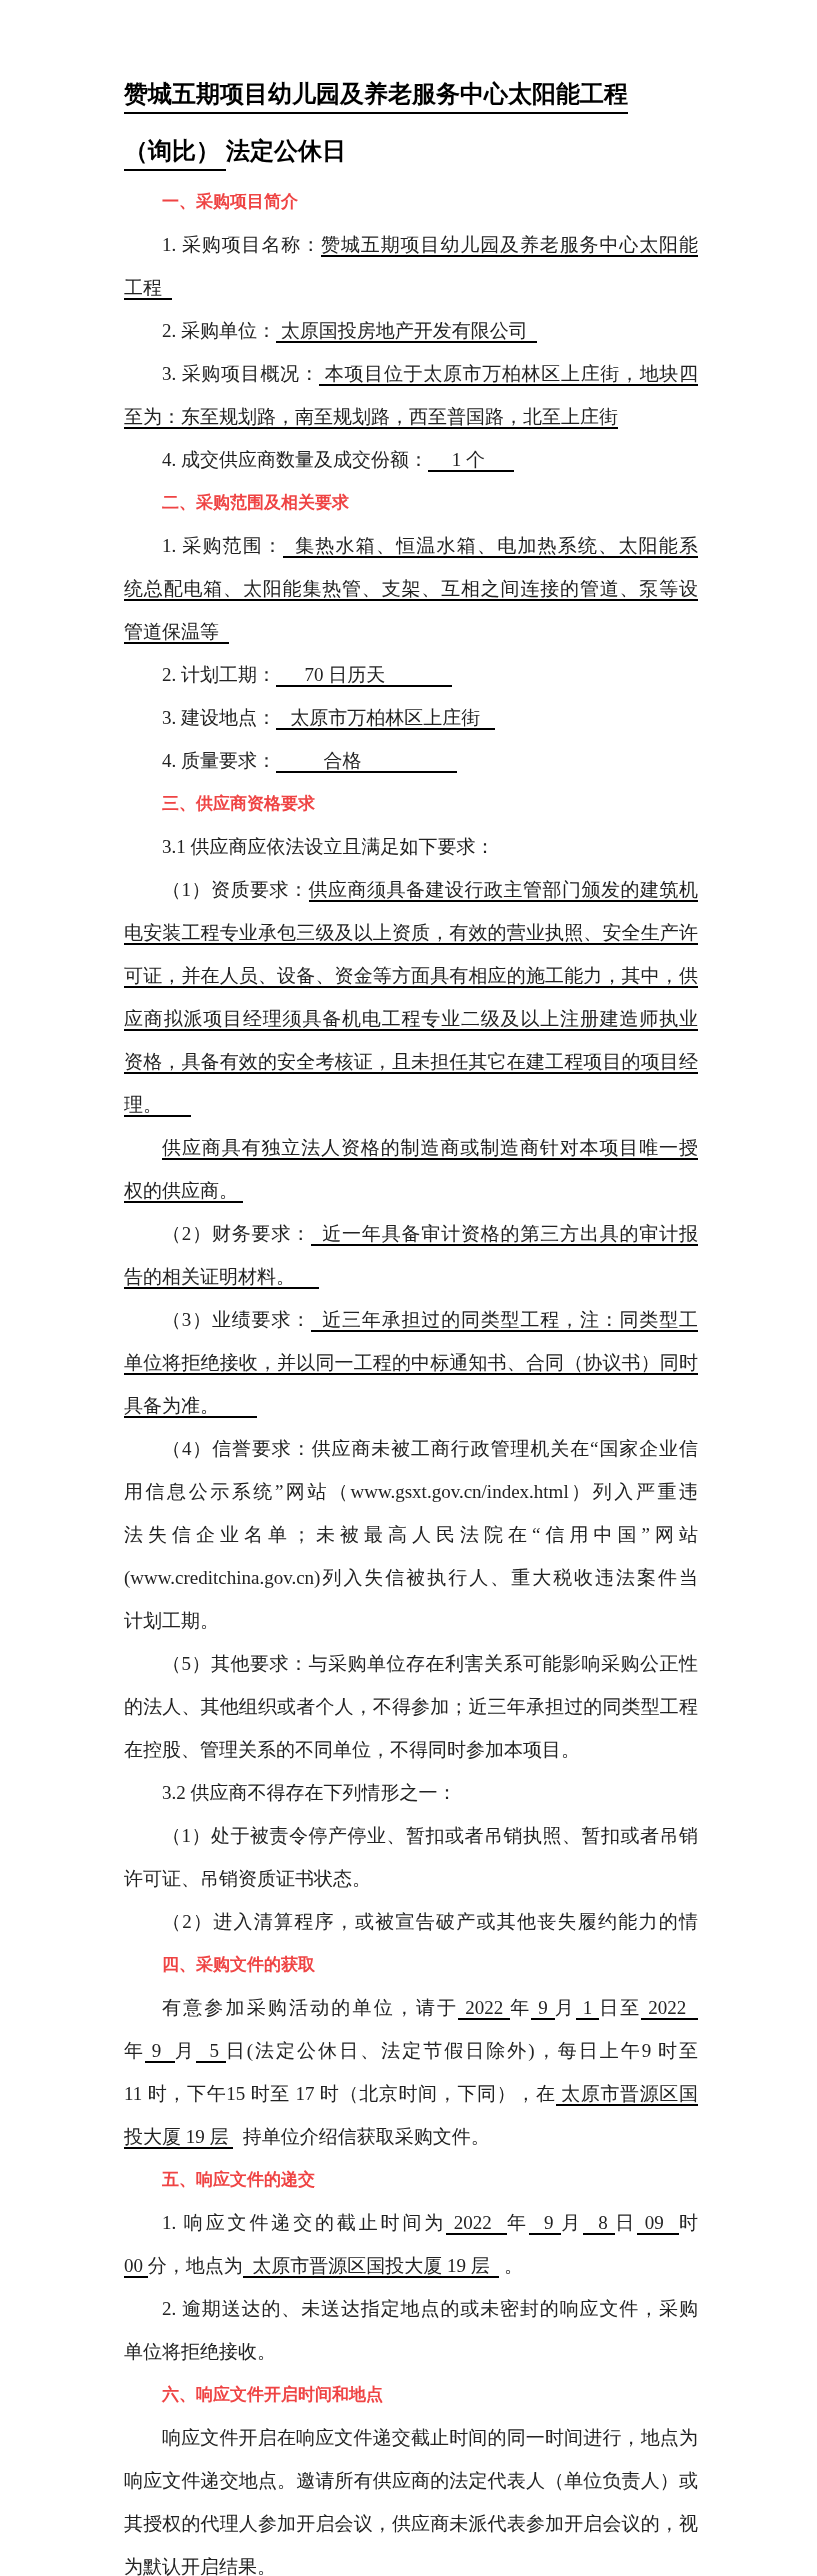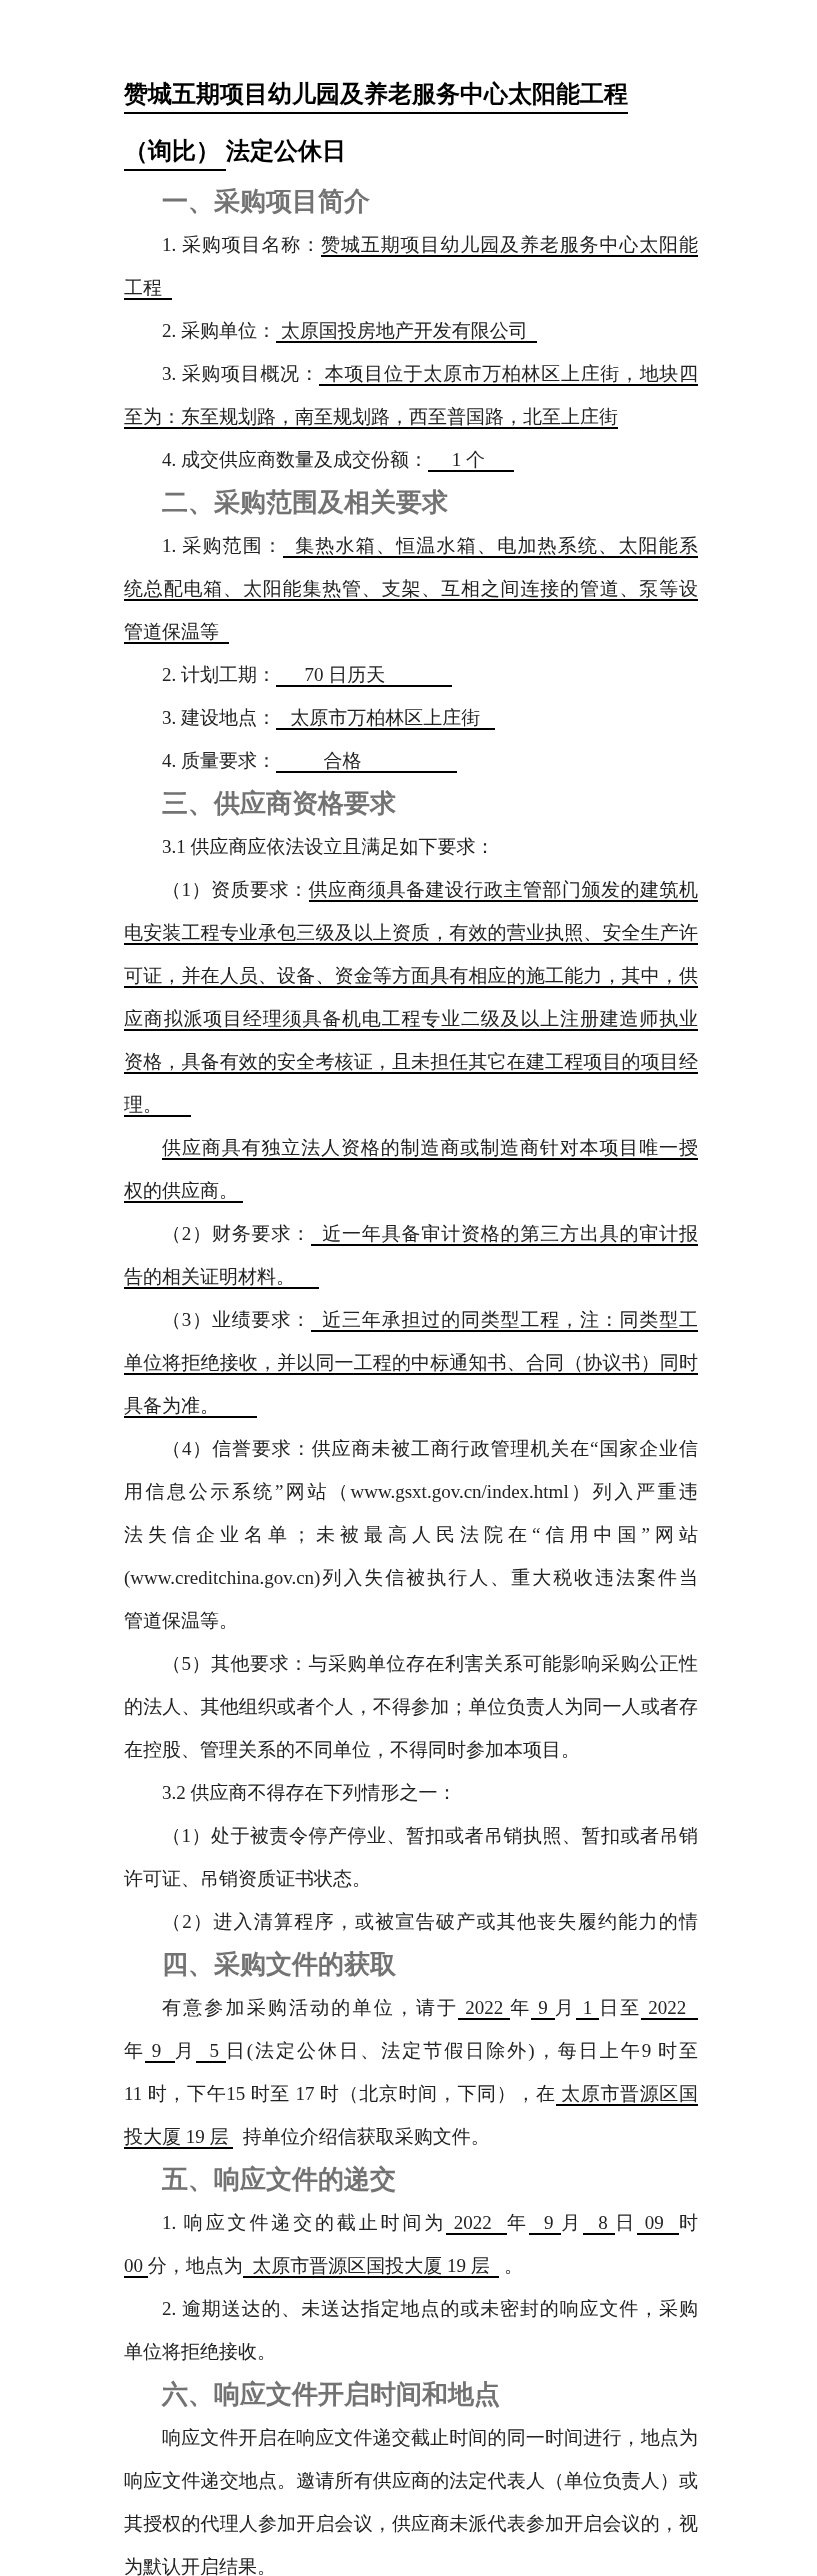--- a/index.html
+++ b/index.html
@@ -8,21 +8,21 @@
     font-family:"Liberation Serif","DejaVu Serif",serif;color:#222222;
     position:relative;
   }
   .content{padding:66px 120px 0 124px;}
   .line{margin:0;}
   .line.title{
     height:57px;line-height:57px;font-size:24px;font-weight:bold;color:#000000;
     white-space:nowrap;
   }
   .line.heading{
-    height:43px;line-height:43px;font-size:26px;font-weight:bold;color:#737373;
+    height:43px;line-height:43px;font-size:17px;font-weight:bold;color:#ef4444;
     white-space:nowrap;
   }
   .line.body{
     height:43px;line-height:43px;font-size:19px;white-space:nowrap;
   }
   .line.body.fill{
     white-space:normal;text-align:justify;text-align-last:justify;overflow:hidden;
   }
   .line.indent{padding-left:38px;}
   
@@ -62,23 +62,23 @@
       <div class="line body"><span class="u">权的供应商。&nbsp;</span></div>
       <div class="line body indent fill"><span>（2）财务要求：</span><span class="u">&nbsp;&nbsp;近一年具备审计资格的第三方出具的审计报</span></div>
       <div class="line body"><span class="u">告的相关证明材料。&nbsp;&nbsp;&nbsp;&nbsp;&nbsp;</span></div>
       <div class="line body indent fill"><span>（3）业绩要求：</span><span class="u">&nbsp;&nbsp;近三年承担过的同类型工程，注：同类型工</span></div>
       <div class="line body fill"><span class="u">单位将拒绝接收，并以同一工程的中标通知书、合同（协议书）同时</span></div>
       <div class="line body"><span class="u">具备为准。&nbsp;&nbsp;&nbsp;&nbsp;&nbsp;&nbsp;&nbsp;&nbsp;</span></div>
       <div class="line body indent fill"><span>（4）信誉要求：供应商未被工商行政管理机关在“国家企业信</span></div>
       <div class="line body fill"><span>用信息公示系统”网站（www.gsxt.gov.cn/index.html）列入严重违</span></div>
       <div class="line body fill"><span>法失信企业名单；未被最高人民法院在“信用中国”网站</span></div>
       <div class="line body fill"><span>(www.creditchina.gov.cn)列入失信被执行人、重大税收违法案件当</span></div>
-      <div class="line body"><span>管道保温等。</span></div>
+      <div class="line body"><span>计划工期。</span></div>
       <div class="line body indent fill"><span>（5）其他要求：与采购单位存在利害关系可能影响采购公正性</span></div>
-      <div class="line body fill"><span>的法人、其他组织或者个人，不得参加；单位负责人为同一人或者存</span></div>
+      <div class="line body fill"><span>的法人、其他组织或者个人，不得参加；近三年承担过的同类型工程</span></div>
       <div class="line body"><span>在控股、管理关系的不同单位，不得同时参加本项目。</span></div>
       <div class="line body indent"><span>3.2 供应商不得存在下列情形之一：</span></div>
       <div class="line body indent fill"><span>（1）处于被责令停产停业、暂扣或者吊销执照、暂扣或者吊销</span></div>
       <div class="line body"><span>许可证、吊销资质证书状态。</span></div>
       <div class="line body indent fill"><span>（2）进入清算程序，或被宣告破产或其他丧失履约能力的情形。</span></div>
       <div class="line heading indent"><span>四、采购文件的获取</span></div>
       <div class="line body indent fill"><span>有意参加采购活动的单位，请于</span><span class="u">&nbsp;2022&nbsp;</span><span>年</span><span class="u">&nbsp;9&nbsp;</span><span>月</span><span class="u">&nbsp;1&nbsp;</span><span>日至</span><span class="u">&nbsp;2022&nbsp;&nbsp;</span></div>
       <div class="line body fill"><span>年</span><span class="u">&nbsp;9&nbsp;&nbsp;</span><span>月</span><span class="u">&nbsp;&nbsp;5&nbsp;</span><span>日(法定公休日、法定节假日除外)，每日上午9 时至</span></div>
       <div class="line body fill"><span>11 时，下午15 时至 17 时（北京时间，下同），在</span><span class="u">&nbsp;太原市晋源区国</span></div>
       <div class="line body"><span class="u">投大厦 19 层&nbsp;</span><span>&nbsp;&nbsp;持单位介绍信获取采购文件。</span></div>

